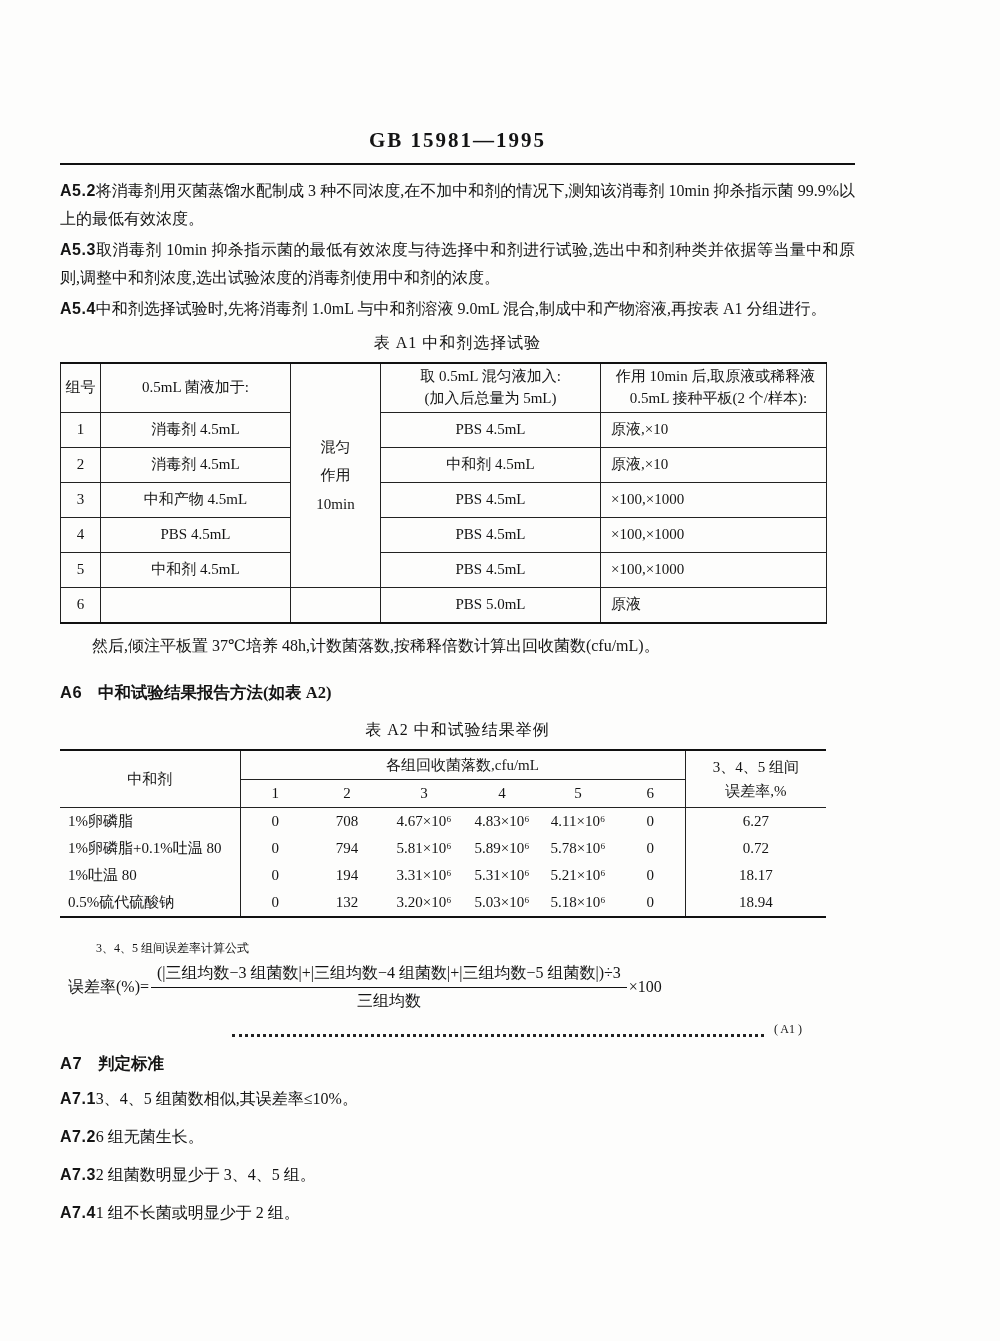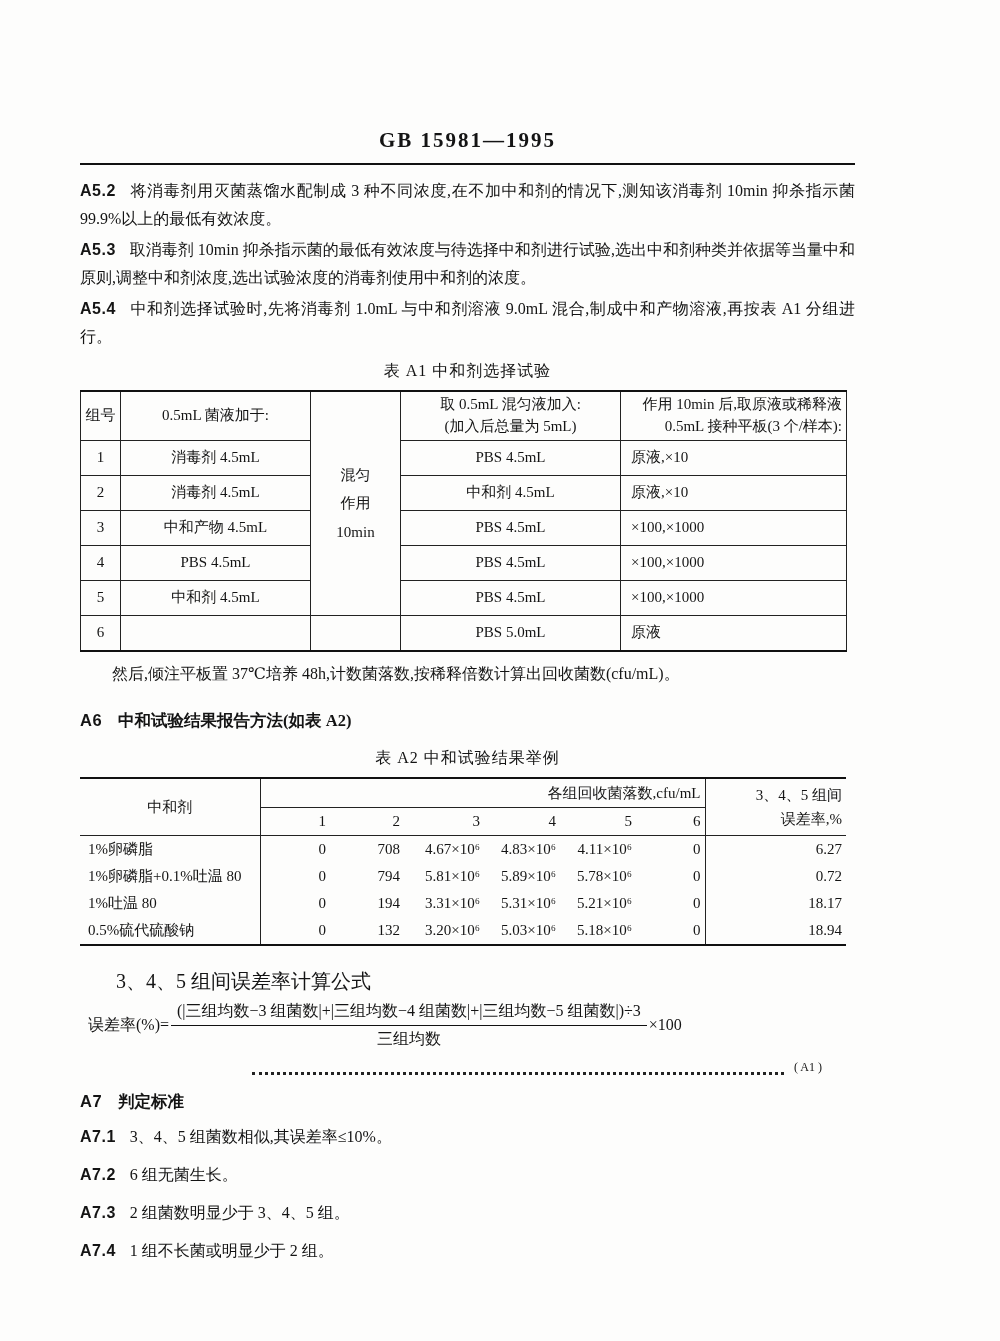--- a/index.html
+++ b/index.html
@@ -5,21 +5,21 @@
   html,body{margin:0;padding:0;background:#e8e8e8;}
   .page{
     position:relative;
     width:1000px;height:1341px;
     margin:0 auto;
     background:#fdfdfc;
     color:#141414;
     font-family:"Liberation Serif","DejaVu Serif",serif;
     overflow:hidden;
     box-sizing:border-box;
-    padding:128px 145px 40px 80px;
+    padding:128px 145px 40px 60px;
   }
   .doc-title{
     text-align:center;
     font-weight:bold;
     font-size:21px;
     letter-spacing:2px;
     margin-bottom:10px;
   }
   .header-rule{
     border:none;
@@ -28,21 +28,20 @@
   }
   .para{
     font-size:16px;
     line-height:1.75;
     margin:2px 0 3px 0;
     text-align:justify;
   }
   .para .num{
     font-weight:bold;
     font-family:"Liberation Sans","DejaVu Sans",sans-serif;
-    margin-right:14px;
     letter-spacing:0.5px;
   }
   .indent{ text-indent:2em; }
   .tbl-caption{
     text-align:center;
     font-size:16px;
     margin:10px 0 8px 0;
     letter-spacing:1px;
   }
   table{
@@ -66,34 +65,34 @@
   .tableA1 .left{ text-align:left; padding-left:10px; }
   .mix-cell span{ display:block; line-height:1.9; }
   .hdr-line{ display:block; }
   .hdr-line.ind{ text-indent:6px; }
   
   .tableA2{ border-top:2.5px solid #111; border-bottom:2.5px solid #111; }
   .tableA2 th,.tableA2 td{
     border:none;
     padding:1px 4px;
     font-weight:normal;
-    text-align:right;
+    text-align:center;
     vertical-align:middle;
     line-height:1.6;
   }
   .tableA2 .cell-neutralizer{ border-right:1px solid #222; text-align:center; }
   .tableA2 .counts-head{ border-bottom:1px solid #222; height:26px; }
   .tableA2 .err-head{ border-left:1px solid #222; }
   .tableA2 .subhead th{ border-bottom:1px solid #222; height:25px; }
   .tableA2 .rowspan2{ border-bottom:1px solid #222; }
   .tableA2 td.name{ text-align:left; padding-left:8px; border-right:1px solid #222; }
   .tableA2 td.err{ border-left:1px solid #222; }
   .tableA2 tbody td{ height:25px; }
   
-  .formula-intro{ margin:22px 0 4px 0; padding-left:36px; font-size:20px; }
+  .formula-intro{ margin:22px 0 4px 0; padding-left:36px; font-size:12px; }
   .formula-row{
     display:flex; align-items:center; font-size:16px; margin:6px 0 2px 8px;
   }
   .frac{ display:inline-flex; flex-direction:column; text-align:center; margin:0 2px; }
   .frac .numer{ border-bottom:1.5px solid #111; padding:0 6px 3px 6px; }
   .frac .denom{ padding-top:3px; }
   .eq-line{
     display:flex; align-items:flex-end; margin:10px 0 0 172px; font-size:12px;
   }
   .dotted-leader{
@@ -143,23 +142,23 @@
       <th>0.5mL 菌液加于:</th>
       <th class="mix-cell" rowspan="6">
         <span>混匀</span>
         <span>作用</span>
         <span>10min</span>
       </th>
       <th>
         <span class="hdr-line">取 0.5mL 混匀液加入:</span>
         <span class="hdr-line">(加入后总量为 5mL)</span>
       </th>
-      <th style="text-align:right;padding-left:8px">
+      <th style="text-align:center;padding-left:8px">
         <span class="hdr-line">作用 10min 后,取原液或稀释液</span>
-        <span class="hdr-line ind">0.5mL 接种平板(3 个/样本):</span>
+        <span class="hdr-line ind">0.5mL 接种平板(2 个/样本):</span>
       </th>
     </tr>
     <tr>
       <td>1</td>
       <td>消毒剂 4.5mL</td>
       <td>PBS 4.5mL</td>
       <td class="left">原液,×10</td>
     </tr>
     <tr>
       <td>2</td>

